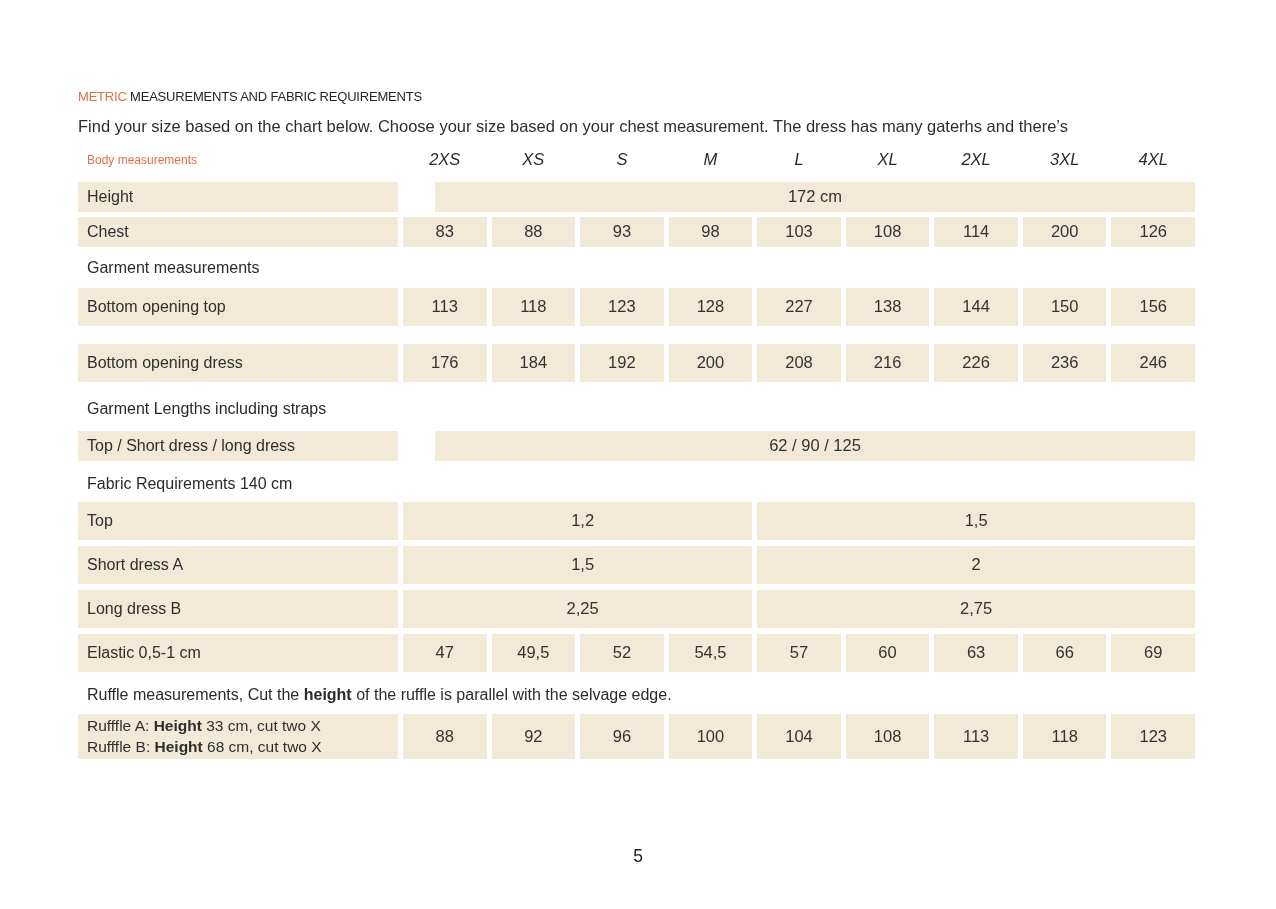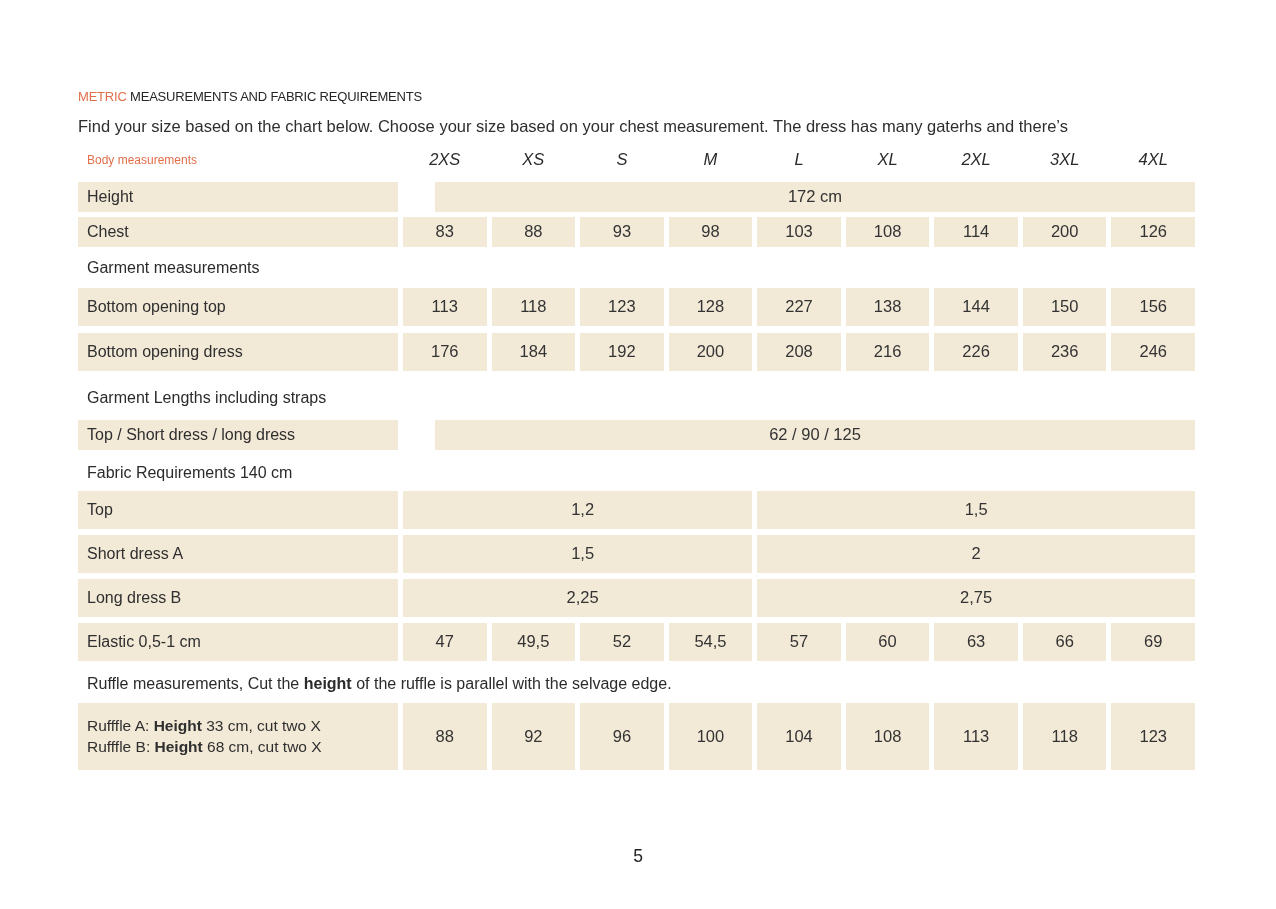--- a/index.html
+++ b/index.html
@@ -80,23 +80,23 @@
     font-size: 15.5px;
     line-height: 21px;
   }
   .lbl2 .line { white-space: nowrap; }
   .span-all { grid-column: 2 / -1; margin-left: 32px; }
   .span-l   { grid-column: 2 / 6; padding-left: 10px; }
   .span-r   { grid-column: 6 / 11; }
 
   .r30 { height: 30px; margin-bottom: 5px; }
   .r38 { height: 38px; margin-bottom: 6px; }
-  .r38b{ height: 38px; margin-bottom: 7px; }
+  .r38b{ height: 38px; margin-bottom: 18px; }
   .r43 { height: 30px; margin-bottom: 0; }
-  .r57 { height: 67px; margin-bottom: 12px; }
+  .r57 { height: 45px; margin-bottom: 12px; }
 
   .section {
     font-size: 16px;
     line-height: 18px;
     padding-left: 9px;
     color: #2b2b2b;
     white-space: nowrap;
   }
   .sec-garment { margin-top: 12px; margin-bottom: 11px; }
   .sec-lengths { margin-top: 18px; margin-bottom: 13px; }

